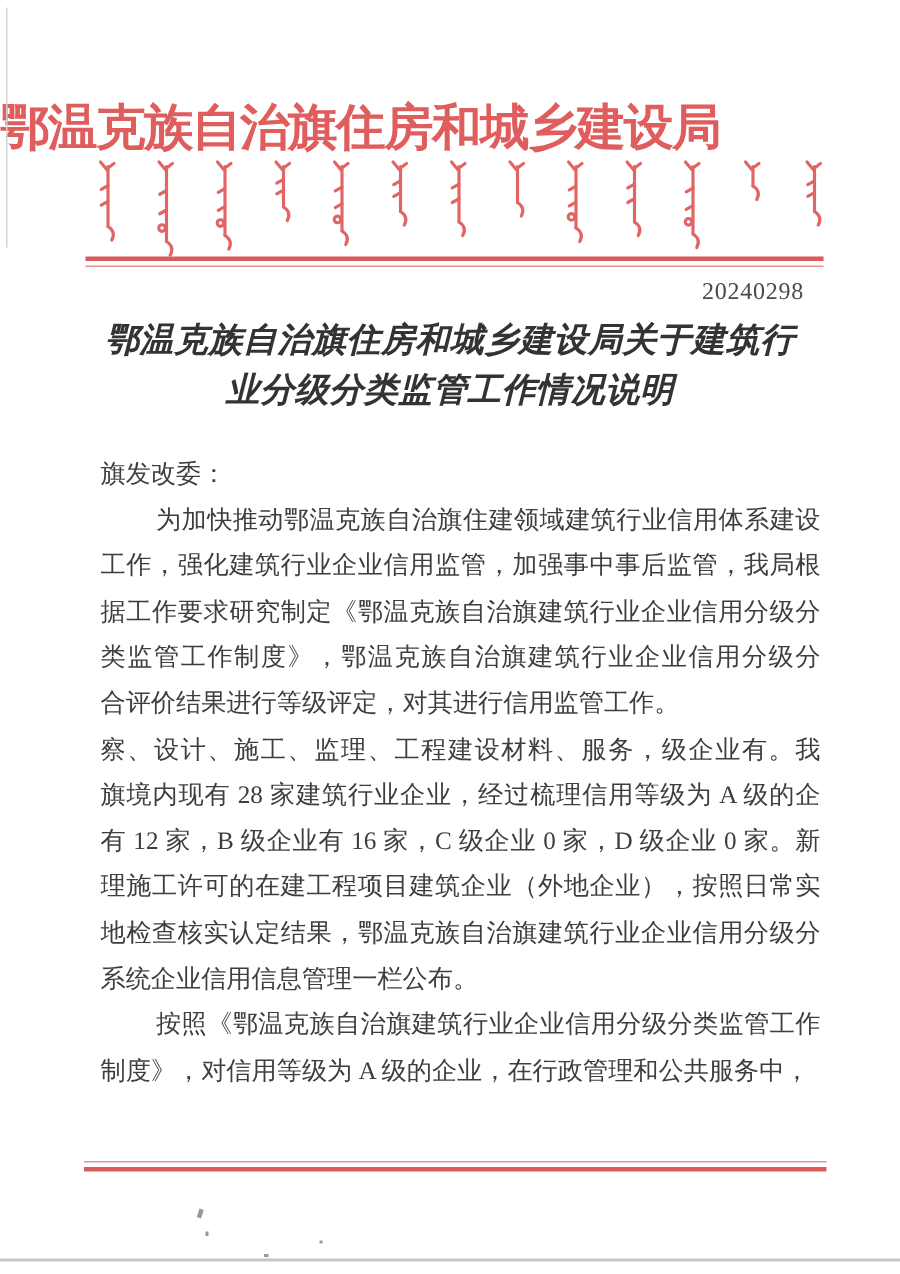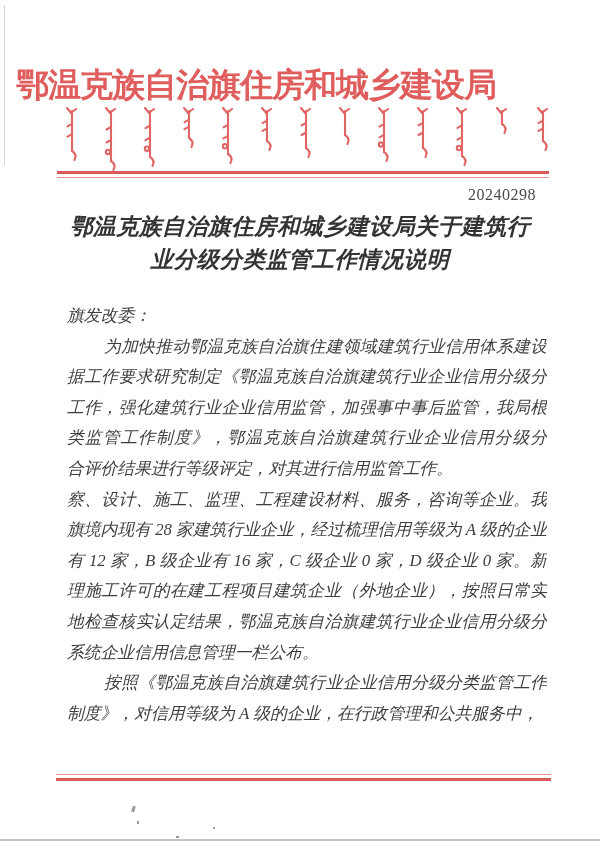--- a/index.html
+++ b/index.html
@@ -15,21 +15,20 @@
   
   .letterhead-title {
     position: absolute;
     top: 63px; left: 0; width: 480px;
     text-align: center;
     font-size: 33px;
     font-weight: bold;
     letter-spacing: -1px;
     color: #e05d5d;
     white-space: nowrap;
-    padding-left: 16px;
   }
   .mongolian {
     position: absolute;
     top: 104px; left: 0;
     overflow: visible;
   }
   .rule-top {
     position: absolute;
     top: 171px; left: 57px; width: 492px;
   }
@@ -61,21 +60,20 @@
     position: absolute;
     top: 301px; left: 67px; width: 480px;
     font-size: 16.8px;
     color: #3e3e3e;
   }
   .bline {
     height: 30.6px;
     line-height: 30.6px;
     white-space: nowrap;
     text-align: left;
-    font-style: italic;
   }
   .bline.fill {
     white-space: normal;
     text-align: justify;
     text-align-last: justify;
     text-justify: inter-character;
     overflow: hidden;
   }
   .bline.indent { text-indent: 37px; }
   
@@ -186,25 +184,25 @@
   </div>
 
   <div class="doc-number">20240298</div>
 
   <div class="doc-title-line l1">鄂温克族自治旗住房和城乡建设局关于建筑行</div>
   <div class="doc-title-line l2">业分级分类监管工作情况说明</div>
 
   <div class="doc-body">
     <div class="bline">旗发改委：</div>
     <div class="bline fill indent">为加快推动鄂温克族自治旗住建领域建筑行业信用体系建设</div>
+    <div class="bline fill">工作，强化建筑行业企业信用监管，加强事中事后监管，我局根</div>
     <div class="bline fill">据工作要求研究制定《鄂温克族自治旗建筑行业企业信用分级分</div>
-    <div class="bline fill">工作，强化建筑行业企业信用监管，加强事中事后监管，我局根</div>
     <div class="bline fill">类监管工作制度》，鄂温克族自治旗建筑行业企业信用分级分</div>
     <div class="bline">合评价结果进行等级评定，对其进行信用监管工作。</div>
-    <div class="bline fill">察、设计、施工、监理、工程建设材料、服务，咨询等企业。我</div>
+    <div class="bline fill">察、设计、施工、监理、工程建设材料、服务，级企业有。我</div>
     <div class="bline fill">旗境内现有 28 家建筑行业企业，经过梳理信用等级为 A 级的企业</div>
     <div class="bline fill">有 12 家，B 级企业有 16 家，C 级企业 0 家，D 级企业 0 家。新办</div>
     <div class="bline fill">理施工许可的在建工程项目建筑企业（外地企业），按照日常实</div>
     <div class="bline fill">地检查核实认定结果，鄂温克族自治旗建筑行业企业信用分级分</div>
     <div class="bline">系统企业信用信息管理一栏公布。</div>
     <div class="bline fill indent">按照《鄂温克族自治旗建筑行业企业信用分级分类监管工作</div>
     <div class="bline">制度》，对信用等级为 A 级的企业，在行政管理和公共服务中，</div>
   </div>
 
   <div class="rule-bottom">

